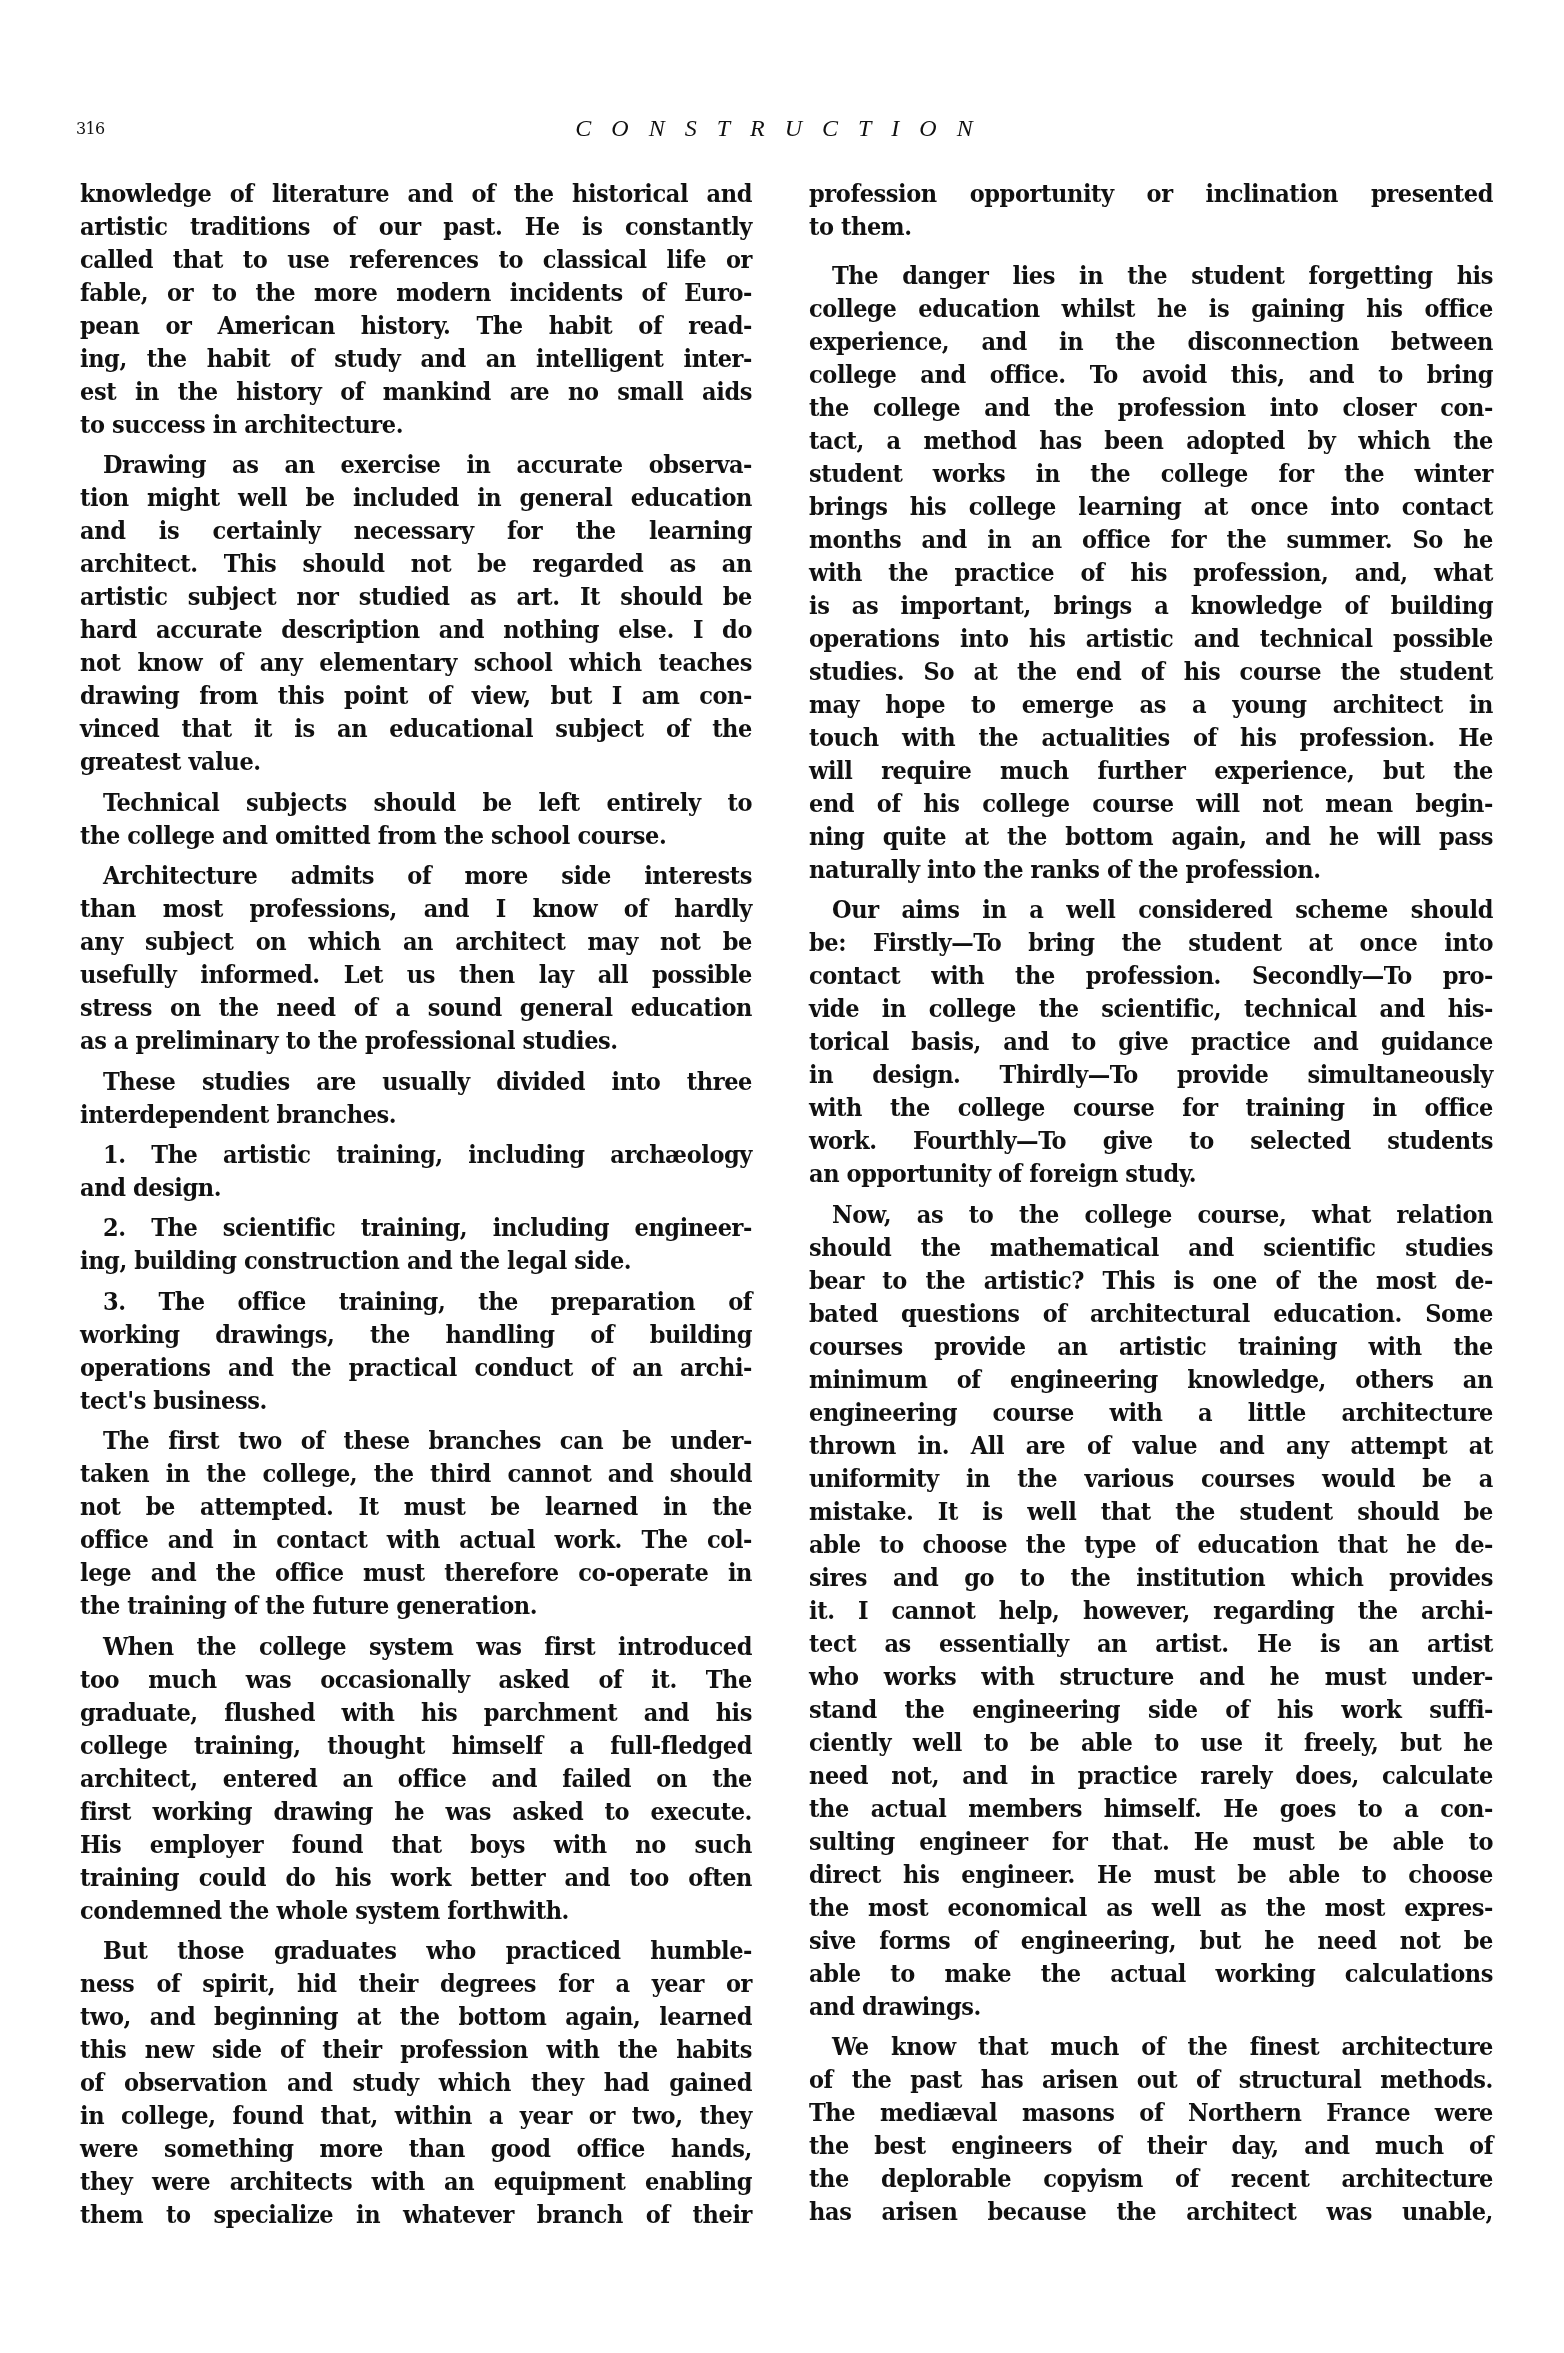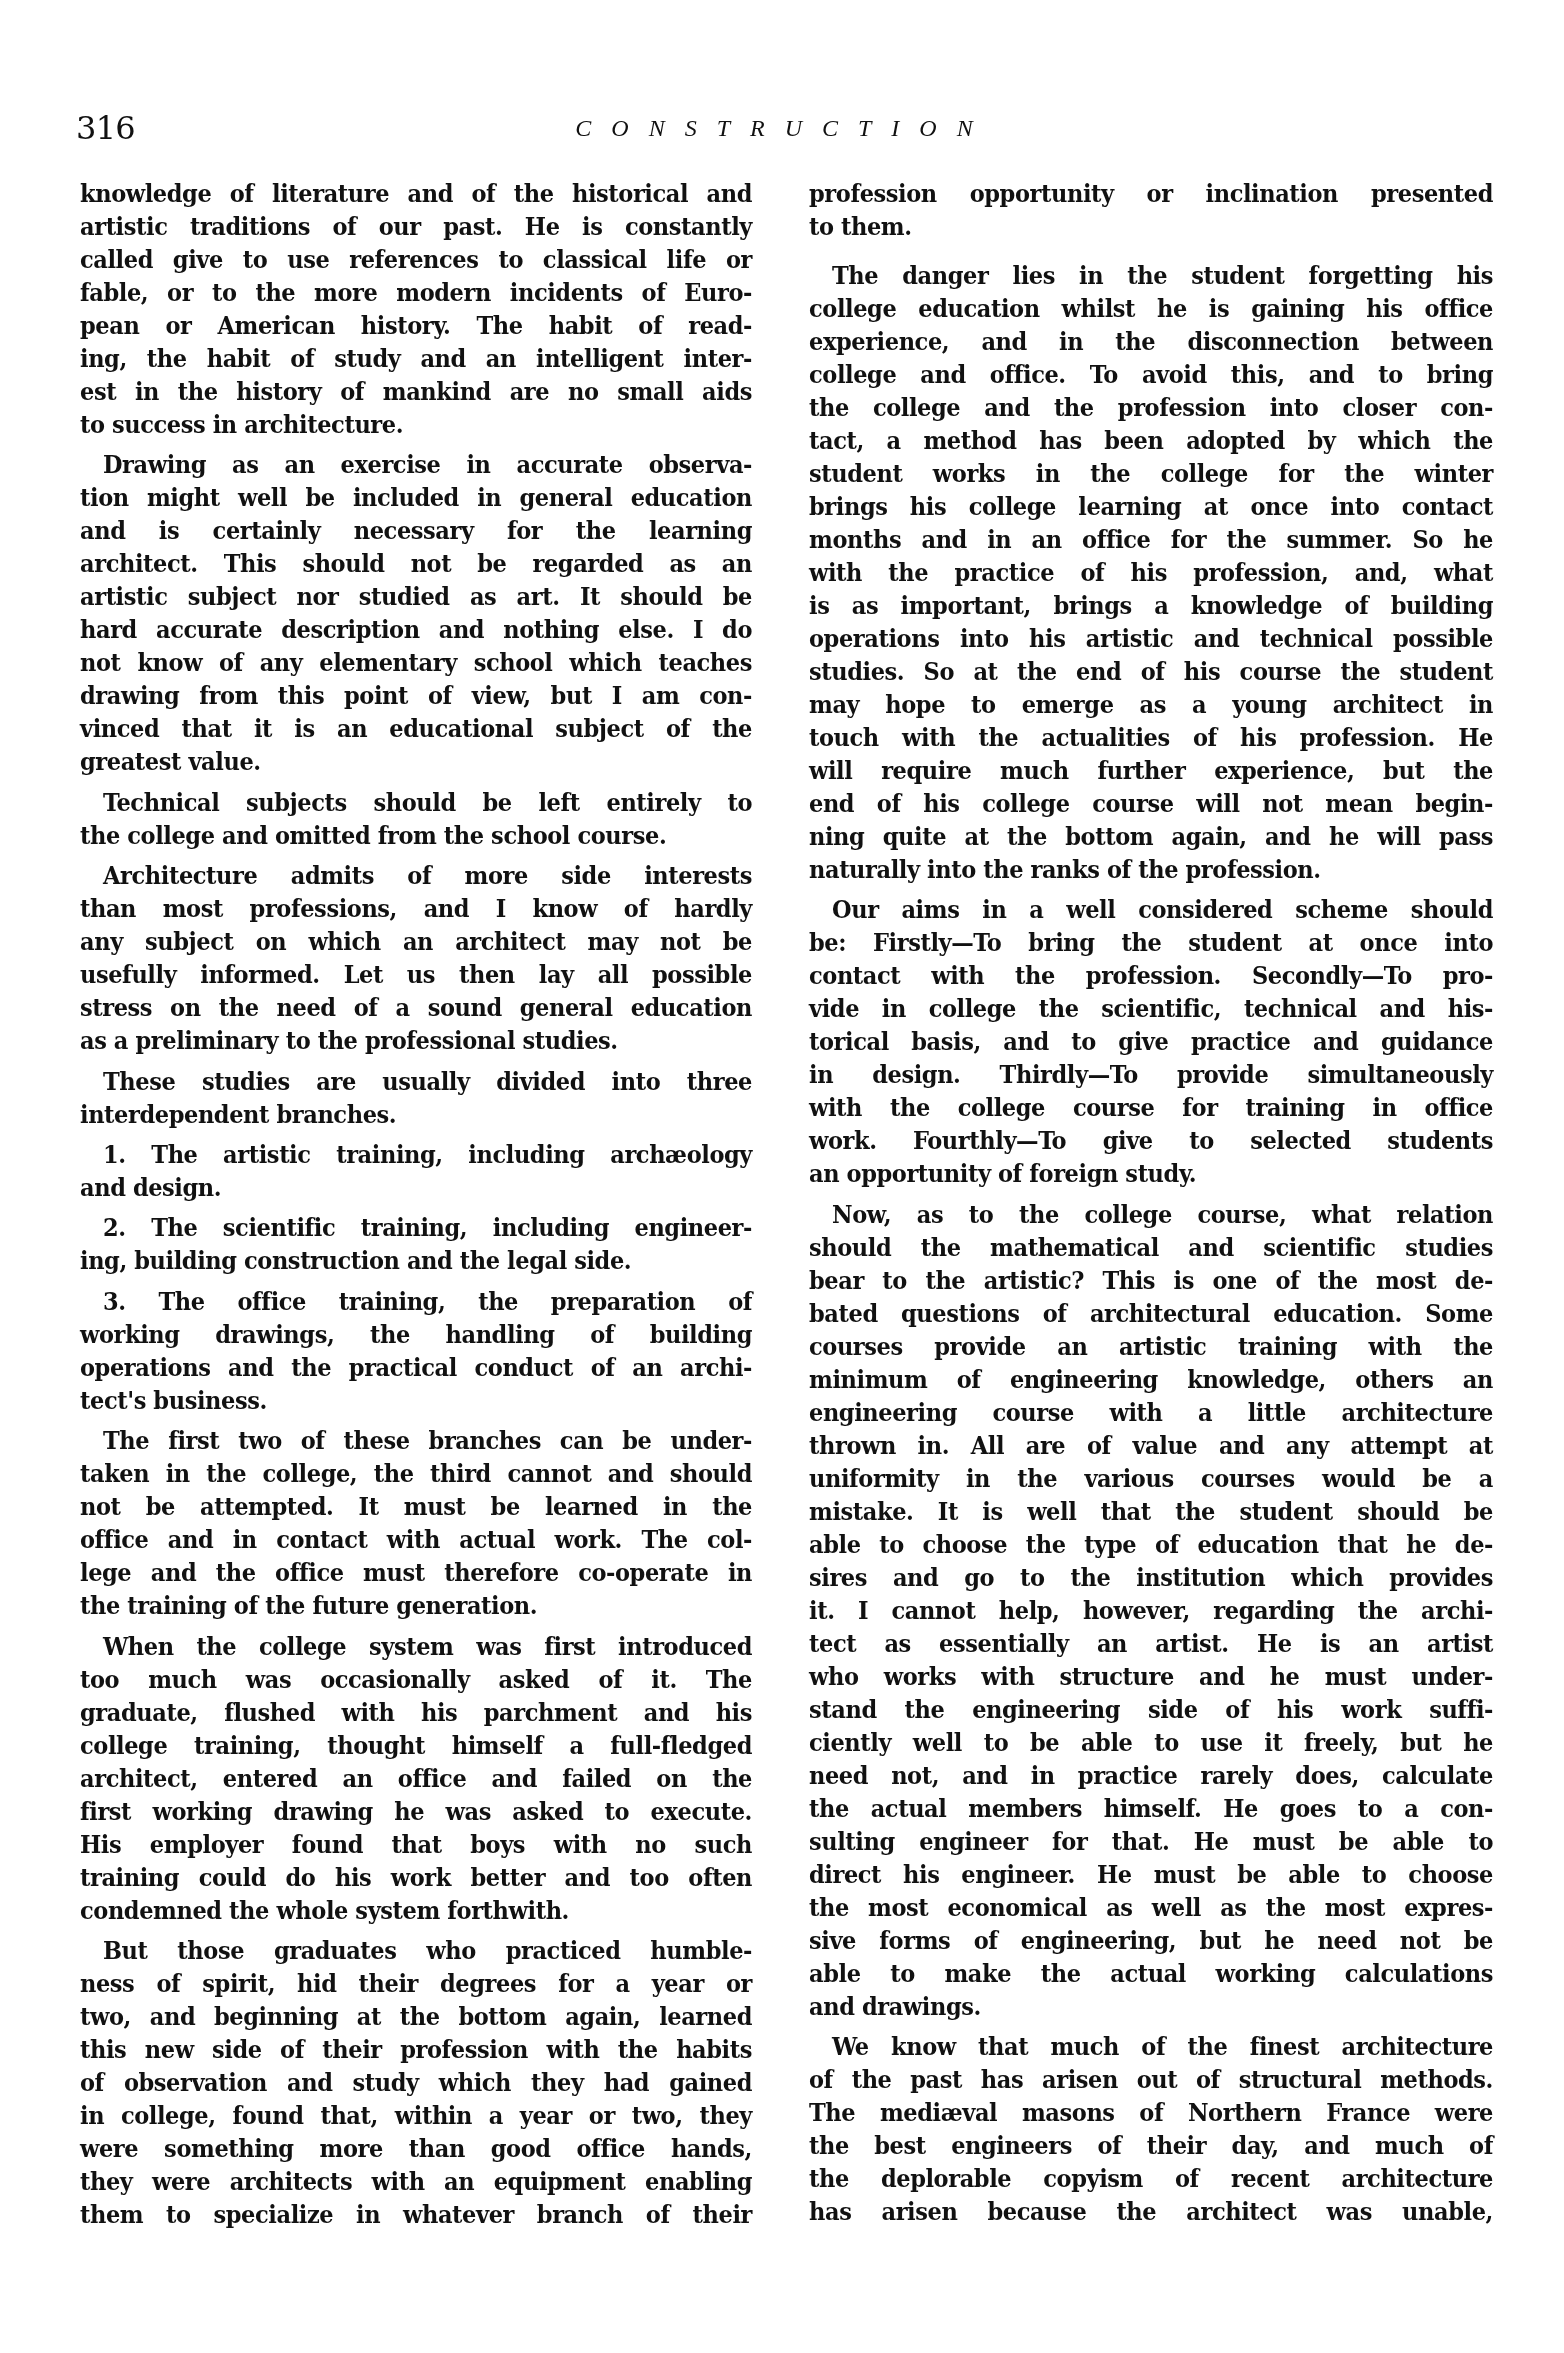--- a/index.html
+++ b/index.html
@@ -1,18 +1,18 @@
 <!DOCTYPE html>
 <html style="font-size:10.8px"><head>
 <meta charset="utf-8">
 <style>
   html, body { margin: 0; padding: 0; background: #ffffff; }
   body { width: 1565px; height: 2354px; position: relative; overflow: hidden;
          font-family: "DejaVu Serif", "Liberation Serif", serif; color: #111; }
-  .page-number { position: absolute; left: 76px; top: 115px; font-size: 32px;
+  .page-number { position: absolute; left: 76px; top: 115px; font-size: 16px;
                  line-height: 27px; letter-spacing: -0.7px; }
   .running-head { position: absolute; left: 473px; width: 622px; top: 108px;
                   text-align: center; font-family: "Liberation Serif", serif; font-style: italic;
                   font-size: 24px; line-height: 41px; letter-spacing: 20px; }
   .column { position: absolute; top: 177px; }
   .col-left  { left: 80px;  width: 672px; }
   .col-right { left: 809px; width: 684px; }
   .para { margin: 0 0 7.4px 0; font-weight: bold; }
   .para.tight { margin-bottom: 16px; }
   .line { display: block; height: 33px; line-height: 33px; font-size: 25px;
@@ -24,21 +24,21 @@
 </head>
 <body>
 
 <div class="page-number">316</div>
 <div class="running-head">CONSTRUCTION</div>
 
 <div class="column col-left" id="col-left">
     <div class="para">
       <span class="line">knowledge of literature and of the historical and</span>
       <span class="line">artistic traditions of our past.  He is constantly</span>
-      <span class="line">called give to use references to classical life or</span>
+      <span class="line">called that to use references to classical life or</span>
       <span class="line">fable, or to the more modern incidents of Euro-</span>
       <span class="line">pean or American history.  The habit of read-</span>
       <span class="line">ing, the habit of study and an intelligent inter-</span>
       <span class="line">est in the history of mankind are no small aids</span>
       <span class="line last">to success in architecture.</span>
     </div>
     <div class="para">
       <span class="line indent">Drawing as an exercise in accurate observa-</span>
       <span class="line">tion might well be included in general education</span>
       <span class="line">and is certainly necessary for the learning</span>

